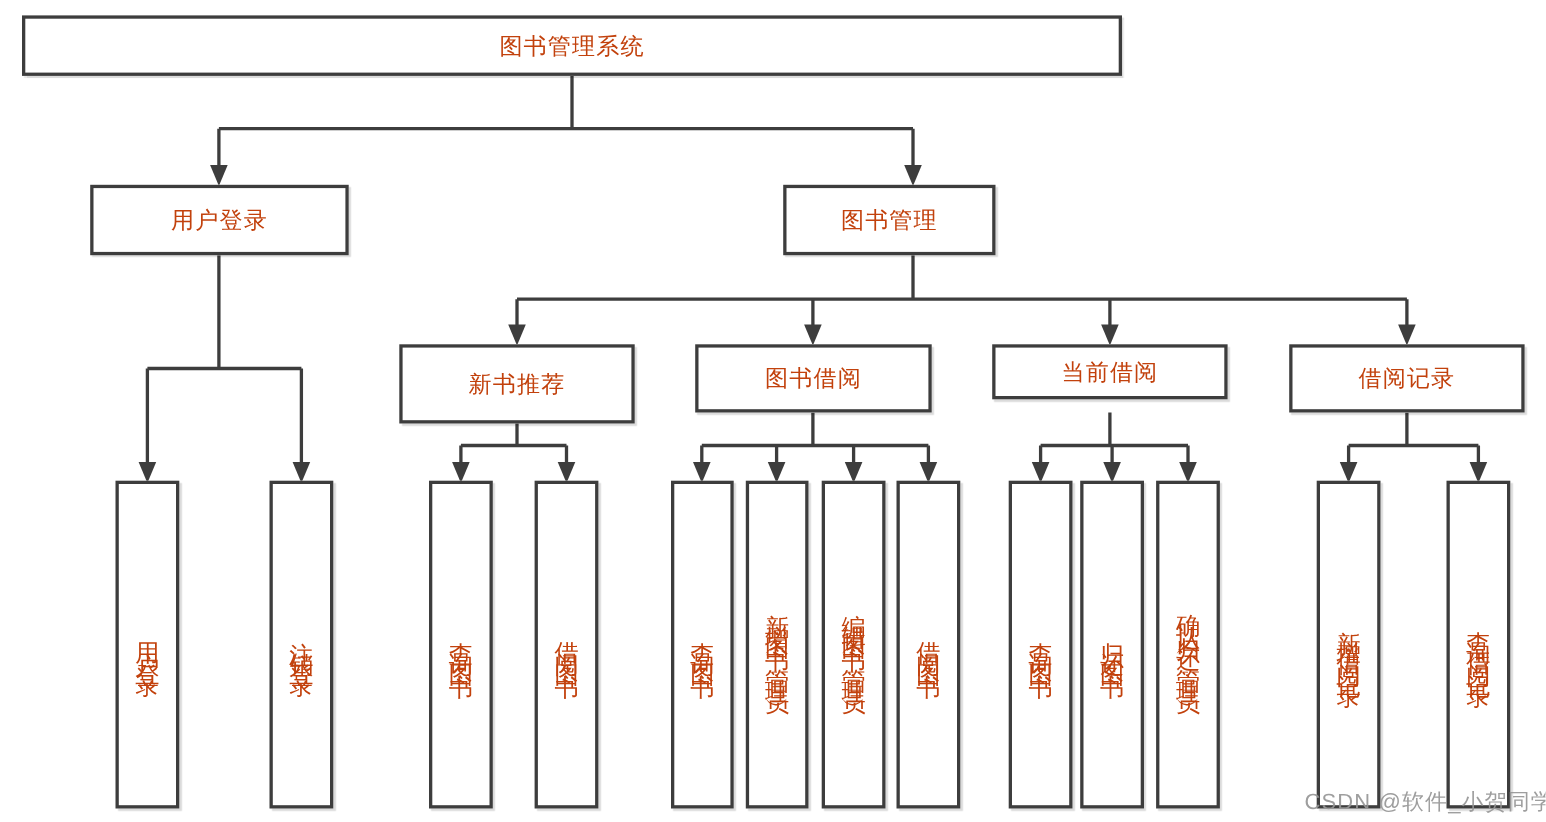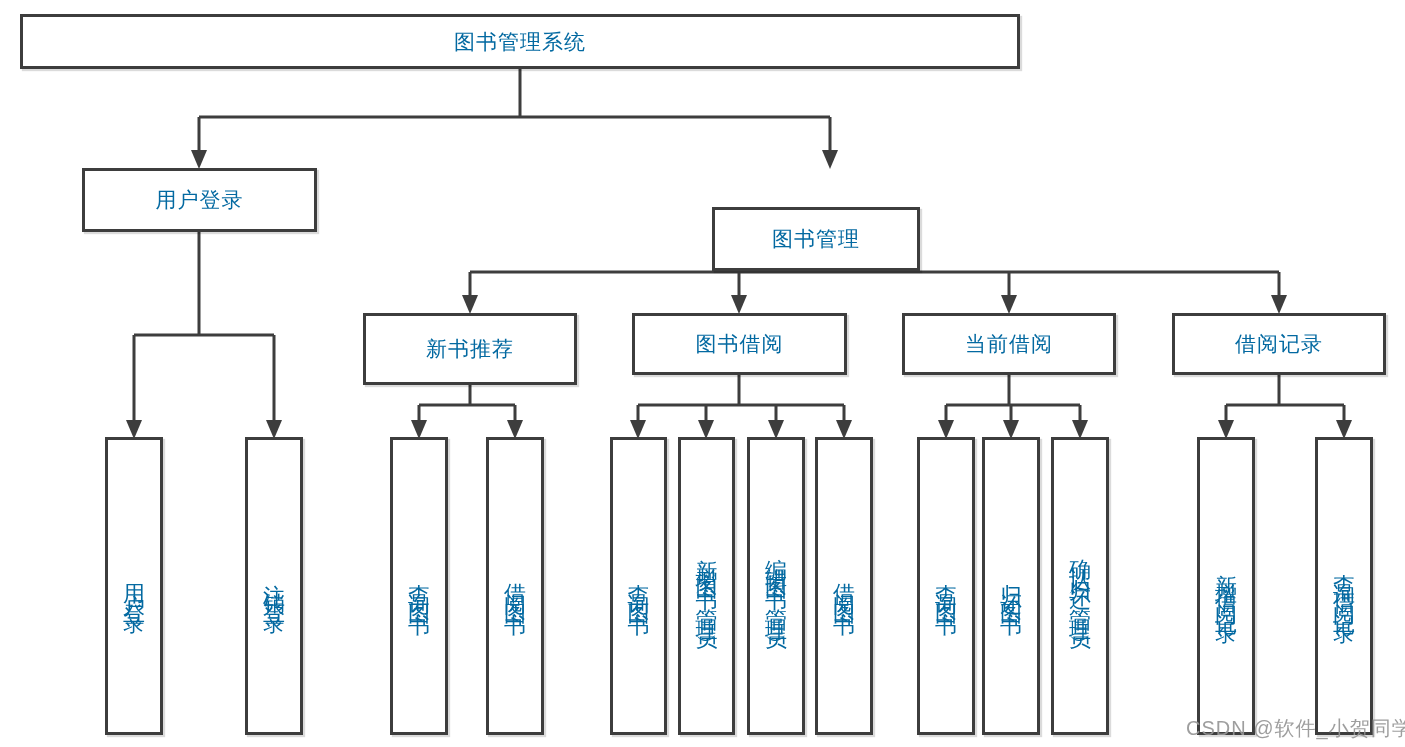--- a/index.html
+++ b/index.html
@@ -6,21 +6,21 @@
   body {
     width:1405px; height:747px; position:relative;
     background:#ffffff; overflow:hidden;
     font-family:"Liberation Sans", sans-serif;
   }
   #connectors { position:absolute; left:0; top:0; z-index:1; }
   .node {
     position:absolute; box-sizing:border-box;
     border:3px solid #3d3d3d; background:#ffffff;
     display:flex; align-items:center; justify-content:center;
-    color:#0369a1; z-index:2;
+    color:#c2410c; z-index:2;
     box-shadow:2px 2px 1px rgba(0,0,0,0.14);
   }
   .h-node { font-size:21px; letter-spacing:1px; }
   .v-node .vtxt {
     writing-mode:vertical-rl; text-orientation:mixed;
     font-size:22px; line-height:1; letter-spacing:10px;
   }
   .watermark {
     position:absolute; left:1186px; top:715px; z-index:3;
     font-size:20px; color:rgba(150,150,150,0.92);
@@ -66,25 +66,25 @@
     <polygon points="1003,420 1019,420 1011,439"></polygon>
     <polygon points="1072,420 1088,420 1080,439"></polygon>
     <polygon points="1218,420 1234,420 1226,439"></polygon>
     <polygon points="1336,420 1352,420 1344,439"></polygon>
   </g>
 </svg>
 
 <div class="node h-node" style="left:20px; top:14px; width:1000px; height:55px;">图书管理系统</div>
 
 <div class="node h-node" style="left:82px; top:168px; width:235px; height:64px;">用户登录</div>
-<div class="node h-node" style="left:712px; top:168px; width:208px; height:64px;margin-top:39px;">图书管理</div>
+<div class="node h-node" style="left:712px; top:168px; width:193px; height:64px;">图书管理</div>
 
 <div class="node h-node" style="left:363px; top:313px; width:214px; height:72px;">新书推荐</div>
 <div class="node h-node" style="left:632px; top:313px; width:215px; height:62px;font-family:Liberation Serif, serif;">图书借阅</div>
-<div class="node h-node" style="left:902px; top:313px; width:214px; height:62px;">当前借阅</div>
+<div class="node h-node" style="left:902px; top:313px; width:214px; height:50px;">当前借阅</div>
 <div class="node h-node" style="left:1172px; top:313px; width:214px; height:62px;">借阅记录</div>
 
 <div class="node v-node" style="left:105px; top:437px; width:58px; height:298px;">
   <span class="vtxt">用户登录</span>
 </div>
 <div class="node v-node" style="left:245px; top:437px; width:58px; height:298px;">
   <span class="vtxt">注销登录</span>
 </div>
 
 <div class="node v-node" style="left:390px; top:437px; width:58px; height:298px;">

